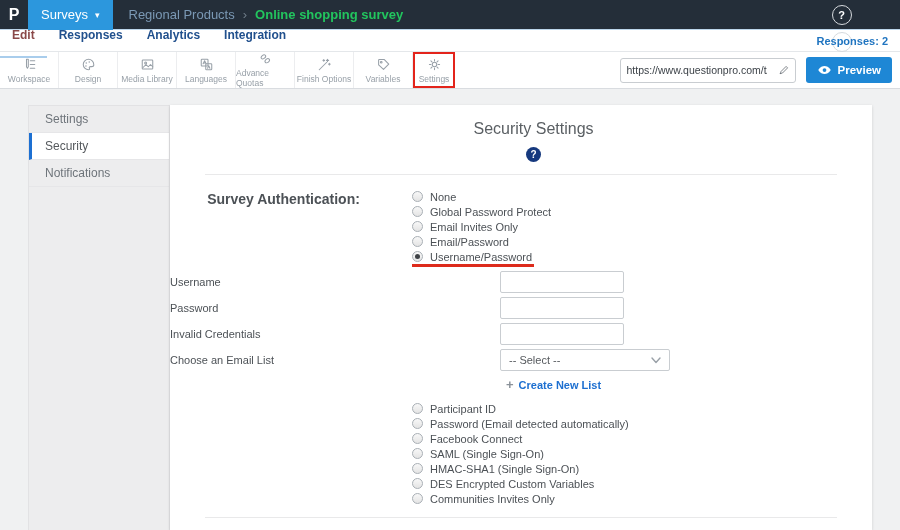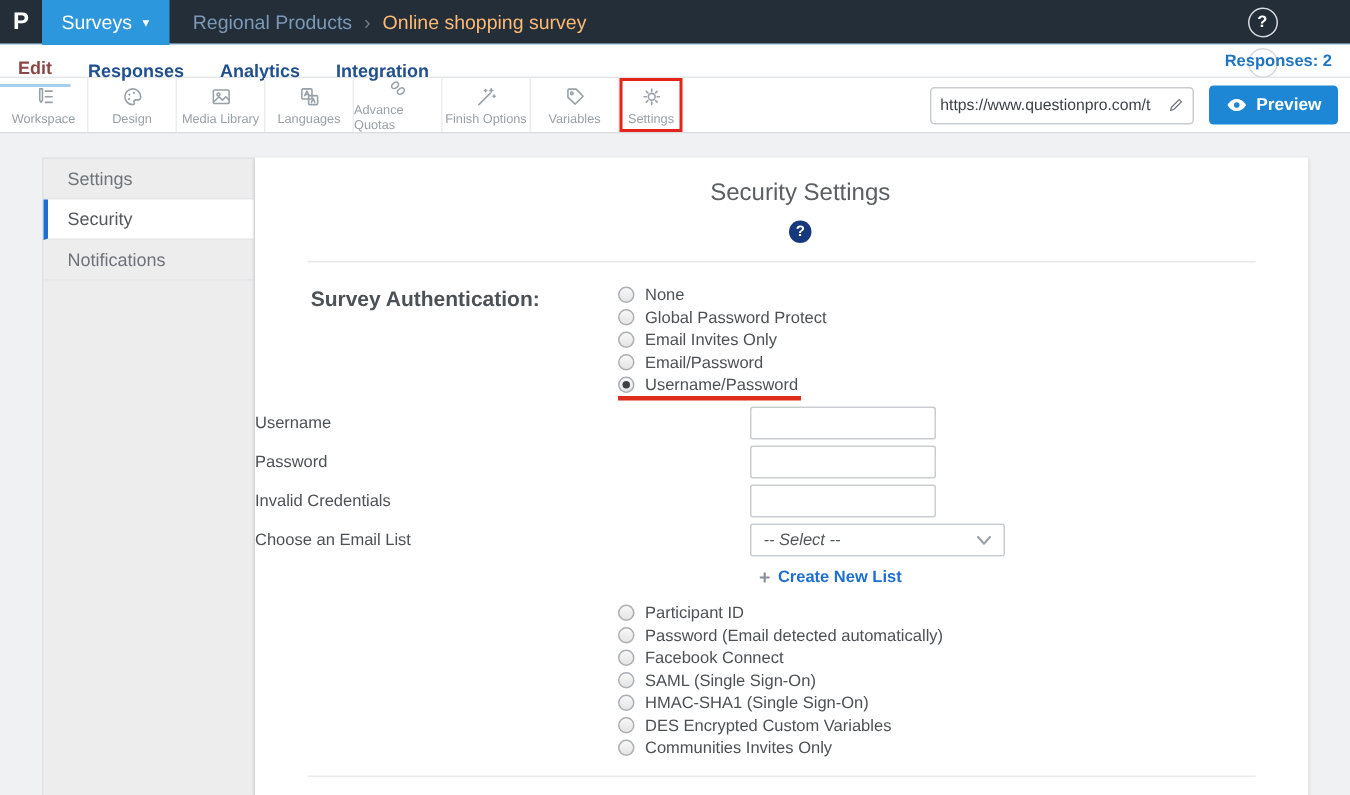--- a/index.html
+++ b/index.html
@@ -9,33 +9,33 @@
   
   .topbar { height:30px; background:#242e39; display:flex; align-items:center; color:#fff; border-bottom:1px solid #bcd6eb; }
   .logo { width:28px; height:30px; display:flex; align-items:center; justify-content:center;
           color:#fff; font-weight:bold; font-size:16px; }
   .surveys-tab { background:#2c97dd; height:30px; display:flex; align-items:center; gap:7px;
                  padding:0 13px; font-size:13px; cursor:pointer; }
   .caret { font-size:9px; margin-top:1px; }
   .breadcrumb { display:flex; align-items:center; gap:8px; margin-left:16px; font-size:13px; }
   .crumb-folder { color:#7b99b5; }
   .crumb-sep { color:#6e7c88; font-size:13px; }
-  .crumb-current { color:#fdba74; font-weight:normal; }
+  .crumb-current { color:#22c55e; font-weight:bold; }
   .topbar-right { margin-left:auto; display:flex; align-items:center; gap:7px; padding-right:9px;flex-direction:column; }
   .circle-btn { width:20px; height:20px; border:1px solid #d6dade; border-radius:50%;
                 display:flex; align-items:center; justify-content:center; color:#fff;
                 font-size:11px; font-weight:bold; cursor:pointer; background:transparent; }
   .upgrade-btn { background:#f7a51c; color:#fff; border:none; border-radius:11px; height:21px;
                  padding:0 14px; font-size:11px; font-weight:bold; cursor:pointer; }
 
   
   .subnav { height:22px; background:#fff; display:flex; align-items:center; font-size:12px;
             border-bottom:1px solid #e4e7ea; }
   .subnav-item { padding:4px 12px; font-weight:bold; color:#21508d; cursor:pointer; height:34px;
-                 display:flex; align-items:flex-end; }
+                 display:flex; align-items:flex-start; }
   .subnav-item.active { color:#8a4848; border-bottom:2px solid #a9cdec; }
   .responses { margin-left:auto; padding-right:12px; color:#1f74c0; font-size:11px; font-weight:bold; }
 
   
   .toolbar { height:37px; background:#fff; border-bottom:1px solid #d9dce0; display:flex; align-items:stretch; }
   .tool-item { width:59px; display:flex; flex-direction:column; align-items:center; justify-content:center;
                gap:2px; border-right:1px solid #ecedef; color:#98a0a8; font-size:8.5px; cursor:pointer; }
   .tool-item svg { width:15px; height:15px; }
   .tool-item.annotated { border:2px solid #e3241b; width:42px; }
   .tool-spacer { flex:1; }
@@ -75,21 +75,21 @@
   .radio-row.checked .radio-dot::after { content:''; position:absolute; inset:2px; border-radius:50%; background:#3d4145; }
   .red-underline { position:absolute; left:0; right:-2px; bottom:-3px; height:3px; background:#dd2b1c; }
 
   .fields-block { margin-top:7px; }
   .field-row { display:flex; align-items:center; margin-bottom:4px; }
   .field-label { width:330px; text-align:left; padding-right:6px; font-size:11px; color:#4c5156; }
   .text-input { width:124px; height:22px; border:1px solid #c9cdd1; border-radius:2px; outline:none;
                 padding:0 5px; font-size:11px; font-family:"Liberation Sans", sans-serif; }
   .select-box { width:170px; height:22px; border:1px solid #c9cdd1; border-radius:2px; background:#fff;
                 display:flex; align-items:center; justify-content:space-between; padding:0 8px; cursor:pointer;
-                color:#55595d;font-style:italic; }
+                color:#55595d; }
   .select-box svg { width:10px; height:7px; color:#9aa1a8; }
   .create-link { margin:6px 0 0 336px; display:flex; align-items:center; gap:5px; width:max-content; cursor:pointer; }
   .plus-glyph { color:#8a9199; font-size:13px; font-weight:bold; }
   .create-label { color:#1d6fd0; font-size:11px; font-weight:bold; }
 
   .radio-col.bottom { margin:9px 0 0 242px; }
   .save-divider { height:1px; background:#e9e9ea; margin:11px 35px 0; }
   .save-btn { margin:14px 0 0 205px; background:#1e87d5; color:#fff; border:none; border-radius:3px;
               height:23px; padding:0 13px; font-size:11.5px; font-weight:bold; cursor:pointer; }
 

